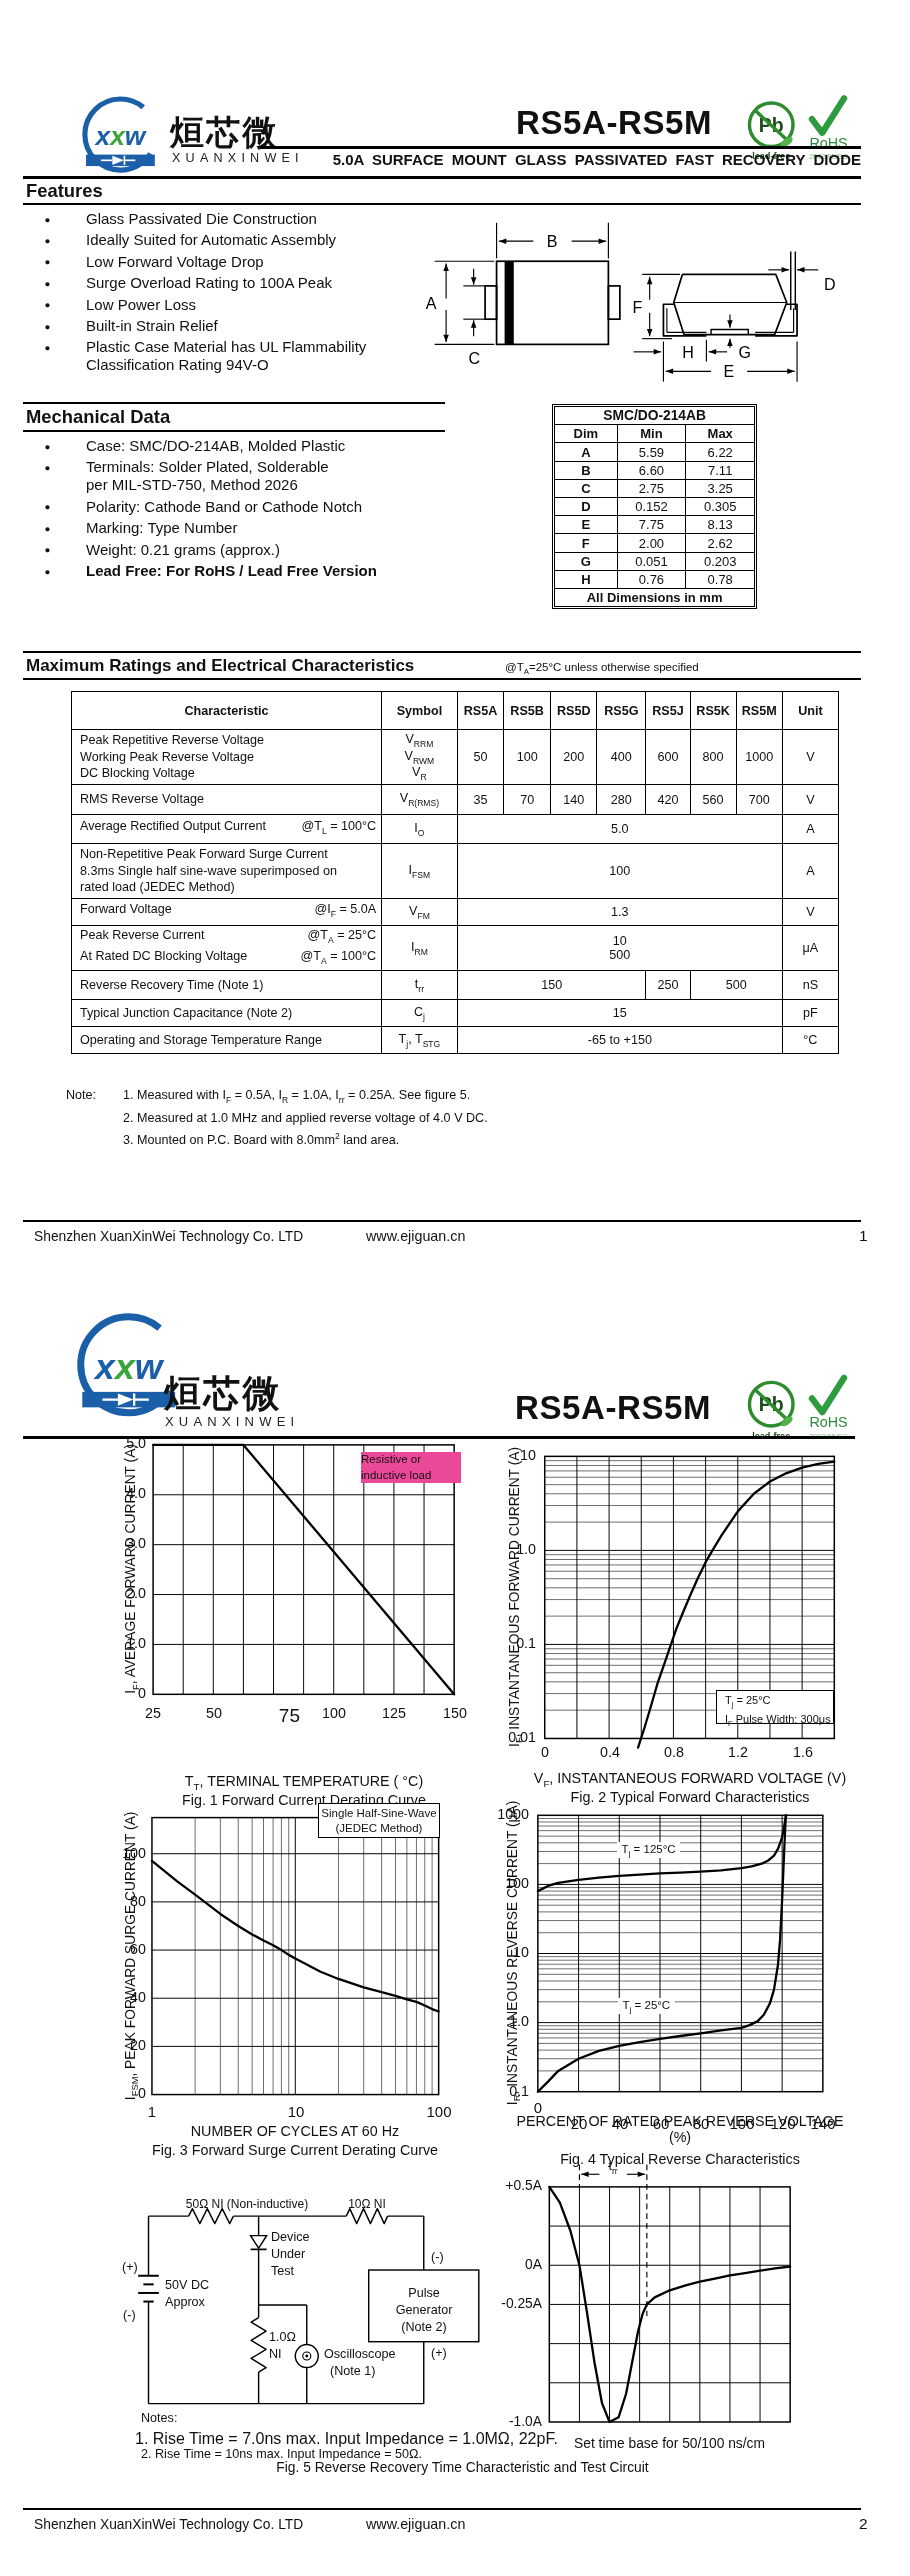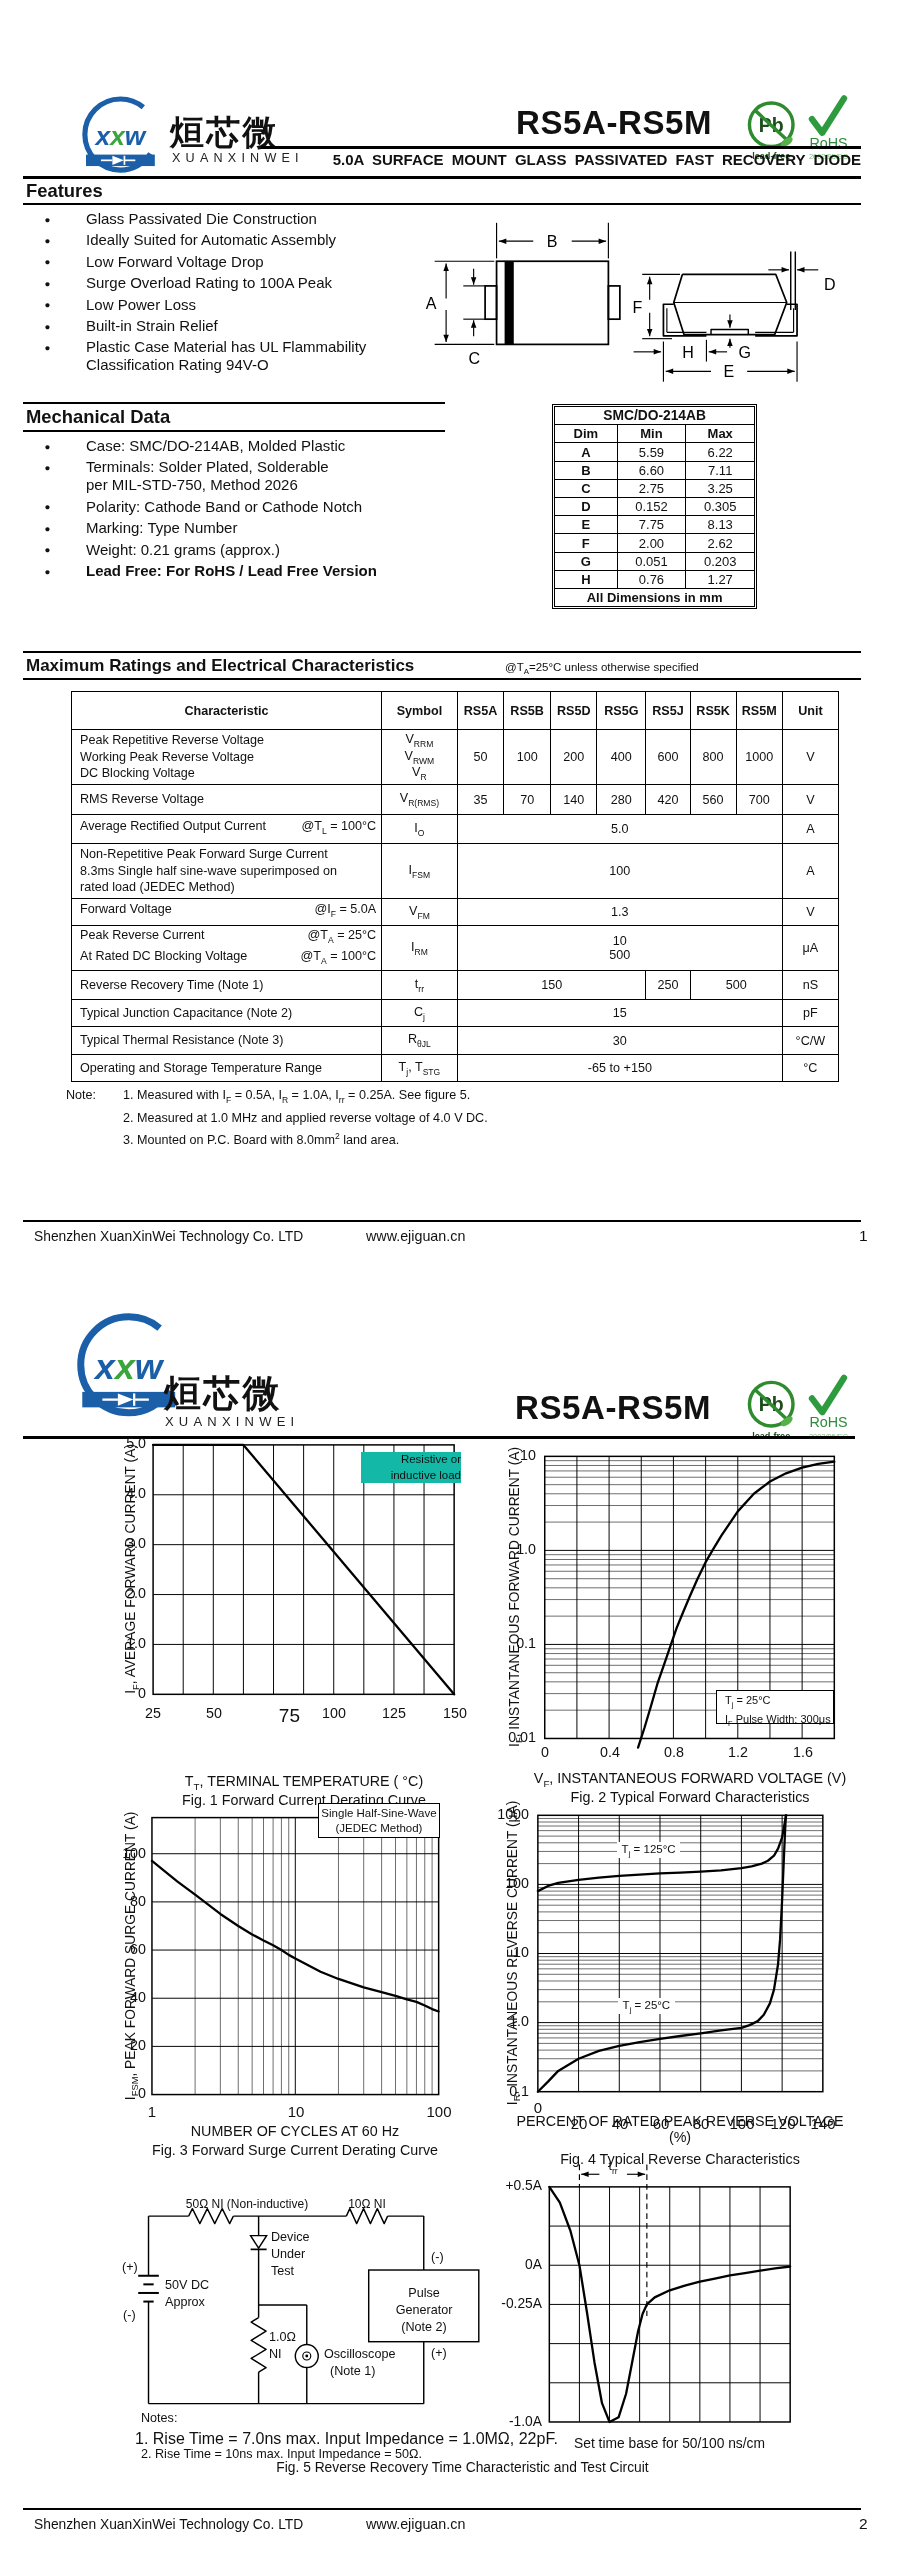--- a/index.html
+++ b/index.html
@@ -200,21 +200,21 @@
               <td style="width: 68px;">2.62</td>
             </tr>
             <tr>
               <td style="font-weight: bold; width: 62px;">G</td>
               <td style="width: 68px;">0.051</td>
               <td style="width: 68px;">0.203</td>
             </tr>
             <tr>
               <td style="font-weight: bold; width: 62px;">H</td>
               <td style="width: 68px;">0.76</td>
-              <td style="width: 68px;">1.27</td>
+              <td style="width: 68px;">0.78</td>
             </tr>
             <tr>
               <td colspan="3" style="font-weight: bold;">All Dimensions in mm</td>
             </tr>
           </tbody>
         </table>
     </div>
 
     <div class="rule" style="left:23px;top:651px;width:838px;height:2.3px;"></div>
     <div class="abs h1" style="left:26px;top:656px;font-size:17px;">Maximum Ratings and Electrical Characteristics</div>
@@ -371,32 +371,20 @@
               <td class="char">
                 <div class="ln">
                   <span>Typical Junction Capacitance (Note 2)</span>
                 </div>
               </td>
               <td>
                 <div>C<sub>j</sub></div>
               </td>
               <td colspan="7">15</td>
               <td>pF</td>
-            </tr>
-            <tr style="height: 27.5px;">
-              <td class="char">
-                <div class="ln">
-                  <span>Typical Thermal Resistance (Note 3)</span>
-                </div>
-              </td>
-              <td>
-                <div>R<sub>θJL</sub></div>
-              </td>
-              <td colspan="7">30</td>
-              <td>°C/W</td>
             </tr>
             <tr style="height: 27px;">
               <td class="char">
                 <div class="ln">
                   <span>Operating and Storage Temperature Range</span>
                 </div>
               </td>
               <td>
                 <div>T<sub>j</sub>, T<sub>STG</sub></div>
               </td>
@@ -621,21 +609,21 @@
       <div style="position: absolute; left: 429px; top: 417px; width: 52px; text-align: center; font-size: 14.3px;">150</div>
       <div style="position: absolute; left: 83px; top: 147px; width: 63px; text-align: right; font-size: 14.3px;">5.0</div>
       <div style="position: absolute; left: 83px; top: 197px; width: 63px; text-align: right; font-size: 14.3px;">4.0</div>
       <div style="position: absolute; left: 83px; top: 247px; width: 63px; text-align: right; font-size: 14.3px;">3.0</div>
       <div style="position: absolute; left: 83px; top: 297px; width: 63px; text-align: right; font-size: 14.3px;">2.0</div>
       <div style="position: absolute; left: 83px; top: 347px; width: 63px; text-align: right; font-size: 14.3px;">1.0</div>
       <div style="position: absolute; left: 83px; top: 397px; width: 63px; text-align: right; font-size: 14.3px;">0</div>
       <div style="position: absolute; left: 132px; top: 272px; width: 344px; text-align: center; font-size: 13.8px; transform: rotate(-90deg); transform-origin: center center; margin-left: -172px;">I<sub>F</sub>,  AVERAGE FORWARD CURRENT (A)</div>
       <div style="position: absolute; left: 132px; top: 485px; width: 344px; text-align: center; font-size: 14.3px;">T<sub>T</sub>, TERMINAL TEMPERATURE ( °C)</div>
       <div style="position: absolute; left: 132px; top: 504px; width: 344px; text-align: center; font-size: 14.3px;">Fig.  1   Forward Current Derating Curve</div>
-      <div style="position: absolute; left: 361px; top: 164px; width: 100px; text-align: right; font-size: 11.5px; line-height: 15.5px; background: #14b8a6;">Resistive or<br>inductive load</div>
+      <div style="position: absolute; left: 361px; top: 164px; width: 100px; text-align: left; font-size: 11.5px; line-height: 15.5px; background: #ec4899;">Resistive or<br>inductive load</div>
       <div style="position: absolute; left: 519px; top: 456px; width: 52px; text-align: center; font-size: 14.3px;">0</div>
       <div style="position: absolute; left: 584px; top: 456px; width: 52px; text-align: center; font-size: 14.3px;">0.4</div>
       <div style="position: absolute; left: 648px; top: 456px; width: 52px; text-align: center; font-size: 14.3px;">0.8</div>
       <div style="position: absolute; left: 712px; top: 456px; width: 52px; text-align: center; font-size: 14.3px;">1.2</div>
       <div style="position: absolute; left: 777px; top: 456px; width: 52px; text-align: center; font-size: 14.3px;">1.6</div>
       <div style="position: absolute; left: 473px; top: 159px; width: 63px; text-align: right; font-size: 14.3px;">10</div>
       <div style="position: absolute; left: 473px; top: 253px; width: 63px; text-align: right; font-size: 14.3px;">1.0</div>
       <div style="position: absolute; left: 473px; top: 347px; width: 63px; text-align: right; font-size: 14.3px;">0.1</div>
       <div style="position: absolute; left: 473px; top: 441px; width: 63px; text-align: right; font-size: 14.3px;">0.01</div>
       <div style="position: absolute; left: 516px; top: 300px; width: 367px; text-align: center; font-size: 13.8px; transform: rotate(-90deg); transform-origin: center center; margin-left: -184px;">I<sub>F</sub>, INSTANTANEOUS FORWARD CURRENT (A)</div>

